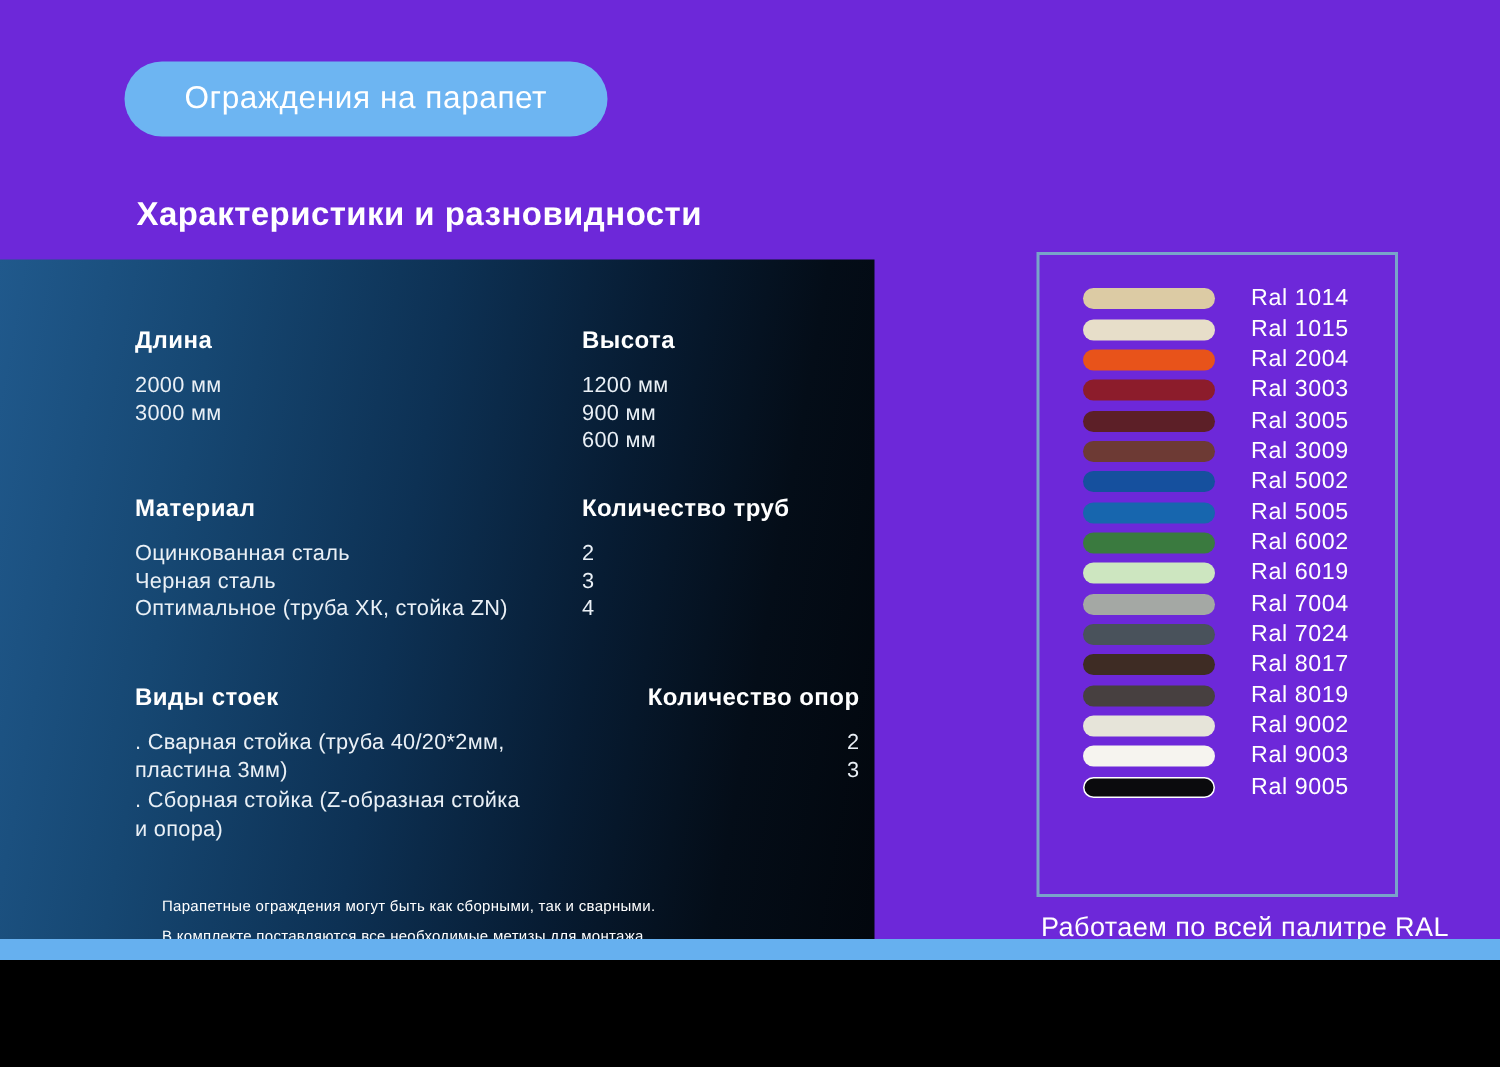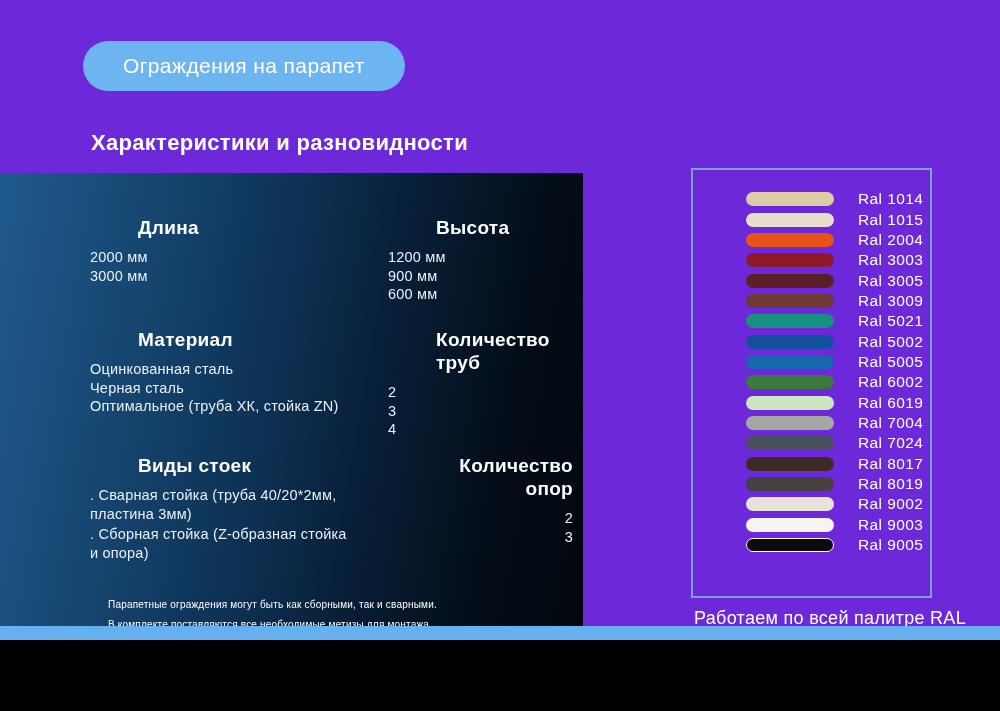--- a/index.html
+++ b/index.html
@@ -28,38 +28,37 @@
     background:linear-gradient(100deg,#20598c 0%,#164772 22%,#0d3154 45%,#071c33 65%,#040d18 82%,#02060c 100%);
   }
   .spec-section{position:absolute;}
   .sec-dlina{left:90px;top:43px;width:290px;}
   .sec-vysota{left:388px;top:43px;width:185px;}
   .sec-material{left:90px;top:155px;width:290px;}
   .sec-kolichestvo-trub{left:388px;top:155px;width:185px;}
   .sec-vidy-stoek{left:90px;top:281px;width:268px;}
   .sec-kolichestvo-opor{left:388px;top:281px;width:185px;text-align:right;}
   .spec-heading{
-    font-size:19px;font-weight:700;line-height:23px;letter-spacing:.3px;
-    margin-bottom:9px;color:#fff;margin-left:48px;
+    font-size:16px;font-weight:700;line-height:23px;letter-spacing:.3px;
+    margin-bottom:9px;color:#fff;
   }
   .spec-item{
     font-size:14.5px;line-height:18.5px;color:#eaf0f6;font-weight:400;letter-spacing:.2px;
   }
   .spec-section.spaced .spec-item + .spec-item{margin-top:2px;}
   .panel-footer{
     position:absolute;left:92px;top:406px;width:528px;margin:16px;
     font-size:10px;line-height:20px;color:#fff;letter-spacing:.2px;
     white-space:pre-line;
   }
   
   .ral-box{
     position:absolute;left:691px;top:168px;width:241px;height:430px;
     box-sizing:border-box;border:2px solid var(--box-border,#79a4c9);
     padding-top:19px;
-    padding-left:24px;
   }
   .ral-row{height:20.35px;display:flex;align-items:center;padding-left:29px;}
   .ral-pill{
     width:88px;height:14px;border-radius:7px;flex:none;margin-right:24px;
     box-sizing:border-box;
   }
   .ral-pill.outlined{border:1.5px solid #ffffff;}
   .ral-label{font-size:15.5px;color:#fff;letter-spacing:.4px;white-space:nowrap;}
   .ral-caption{
     position:absolute;left:694px;top:608px;margin:0;
@@ -144,24 +143,20 @@
       </div>
       <div class="ral-row">
         <span class="ral-pill" style="background: rgb(92, 31, 39);"></span>
         <span class="ral-label">Ral 3005</span>
       </div>
       <div class="ral-row">
         <span class="ral-pill" style="background: rgb(109, 58, 52);"></span>
         <span class="ral-label">Ral 3009</span>
       </div>
       <div class="ral-row">
-        <span class="ral-pill" style="background: rgb(23, 145, 127);"></span>
-        <span class="ral-label">Ral 5021</span>
-      </div>
-      <div class="ral-row">
         <span class="ral-pill" style="background: rgb(21, 80, 158);"></span>
         <span class="ral-label">Ral 5002</span>
       </div>
       <div class="ral-row">
         <span class="ral-pill" style="background: rgb(23, 102, 174);"></span>
         <span class="ral-label">Ral 5005</span>
       </div>
       <div class="ral-row">
         <span class="ral-pill" style="background: rgb(58, 122, 63);"></span>
         <span class="ral-label">Ral 6002</span>

